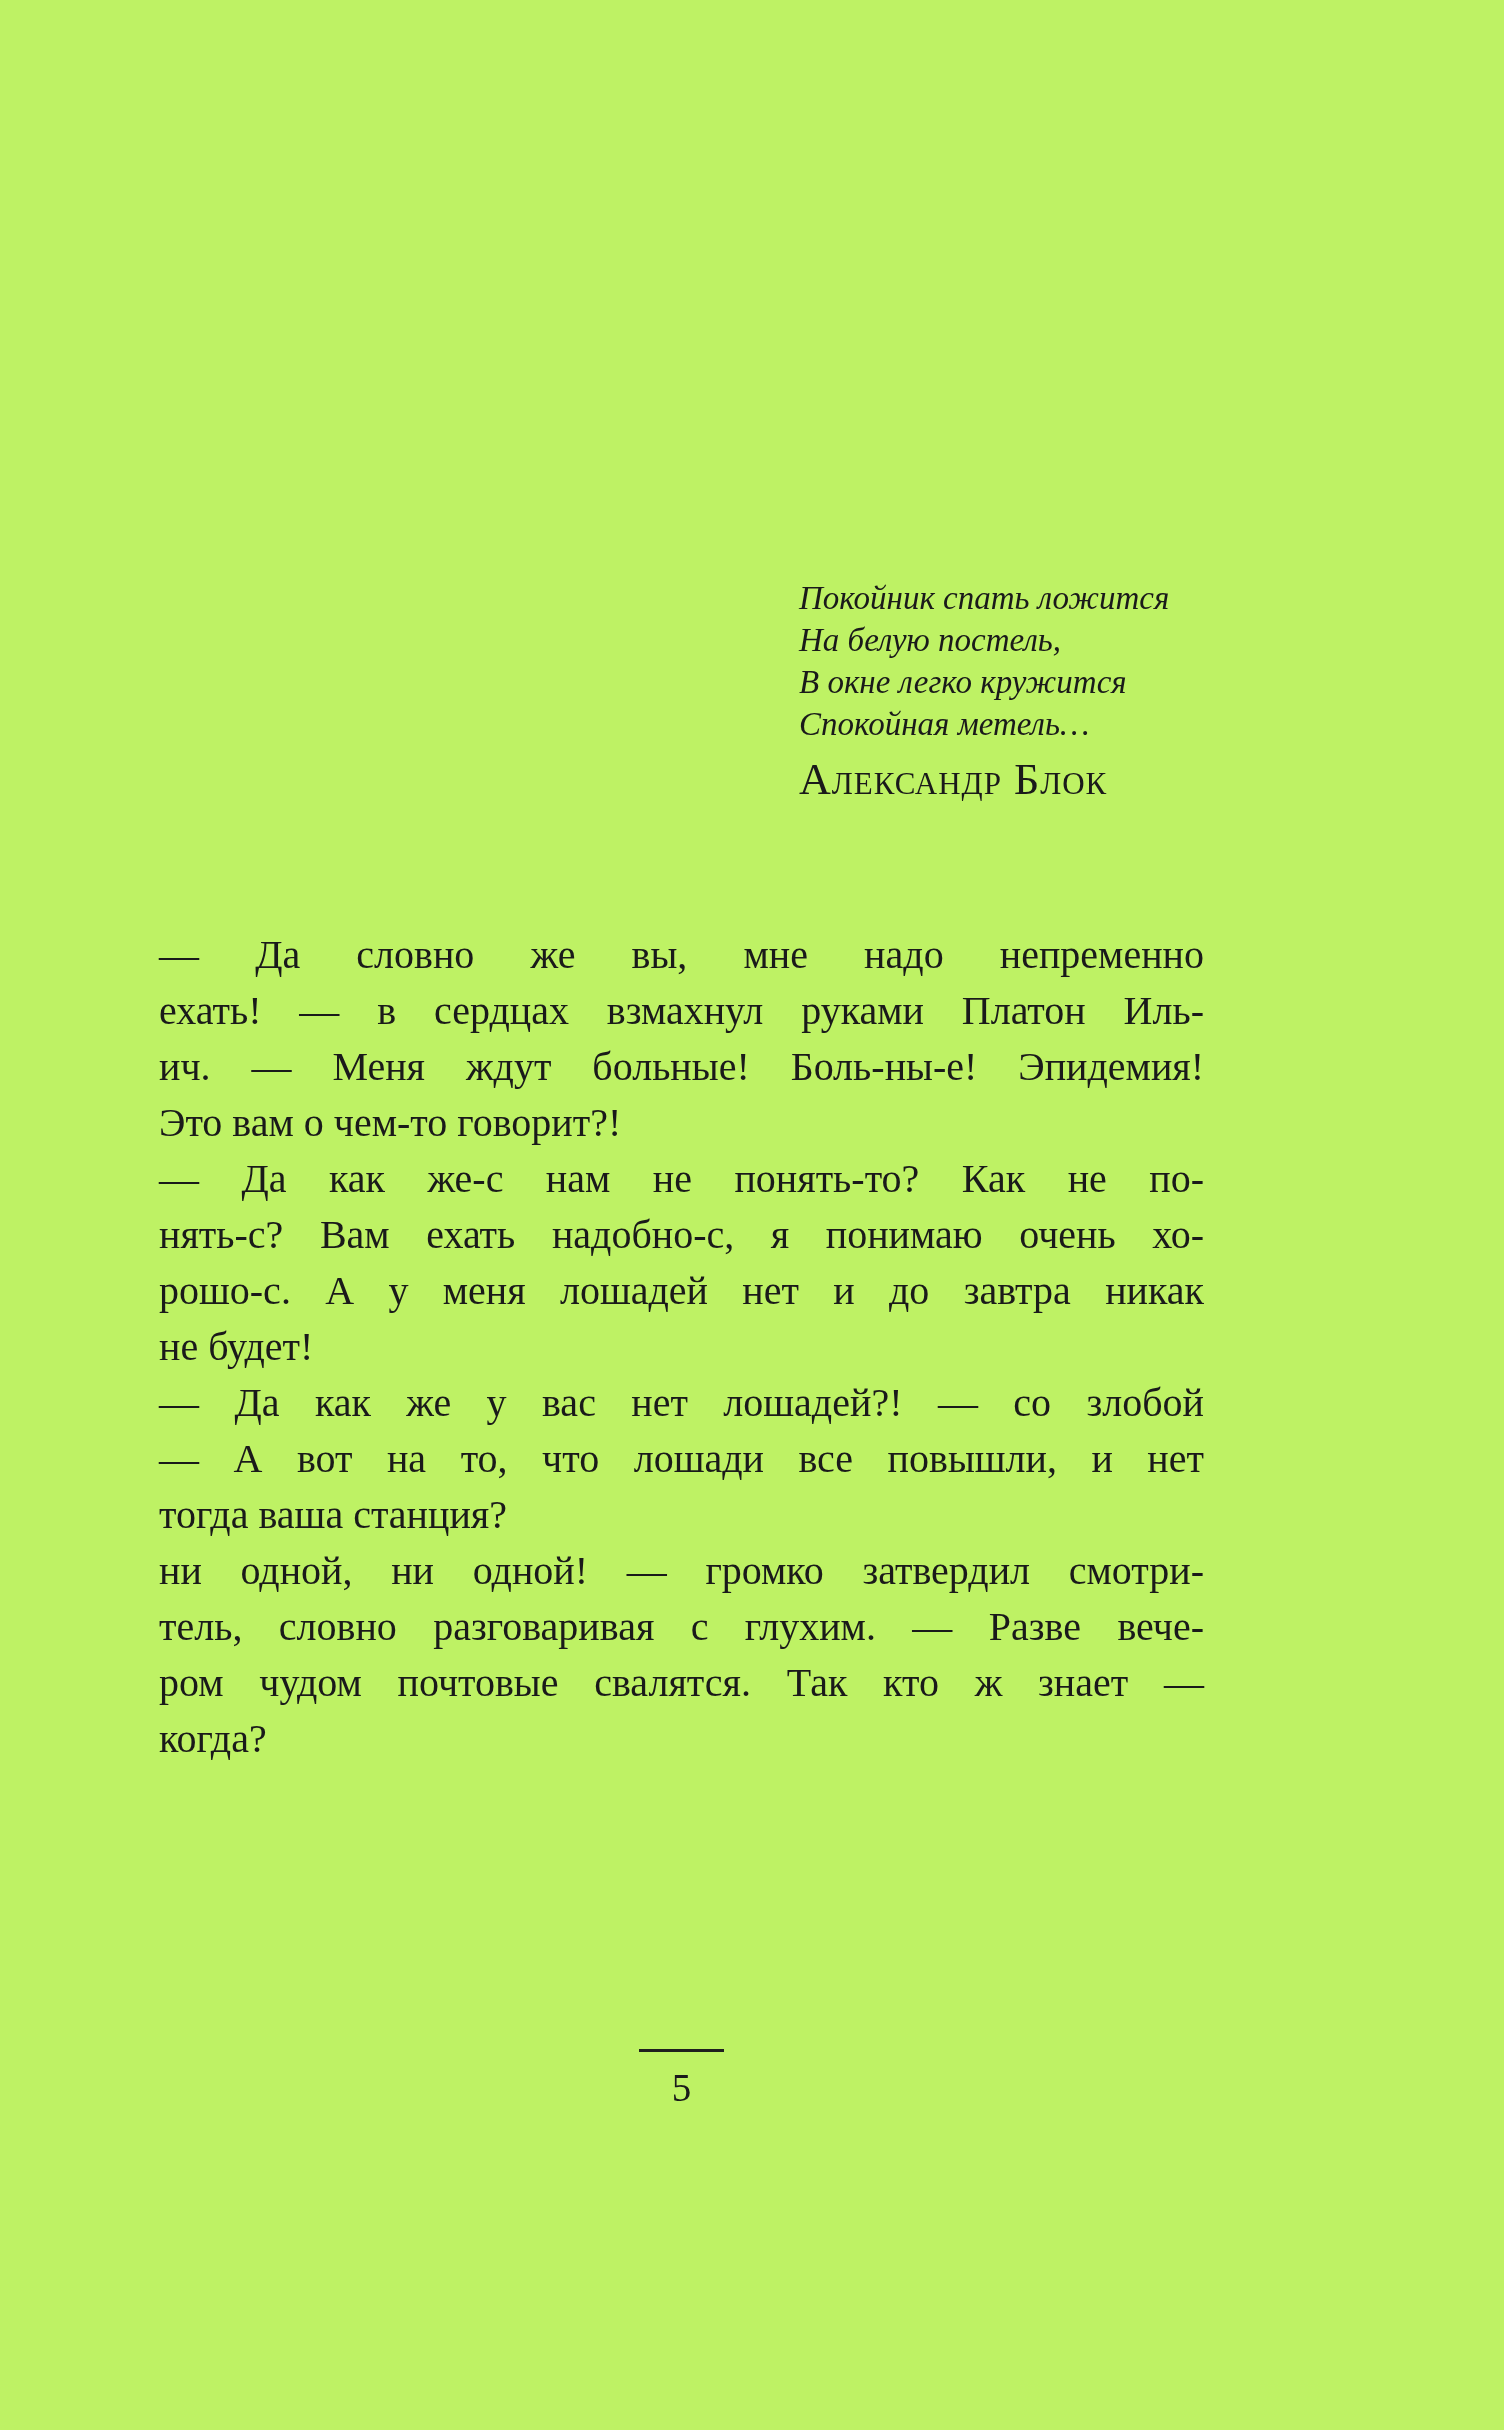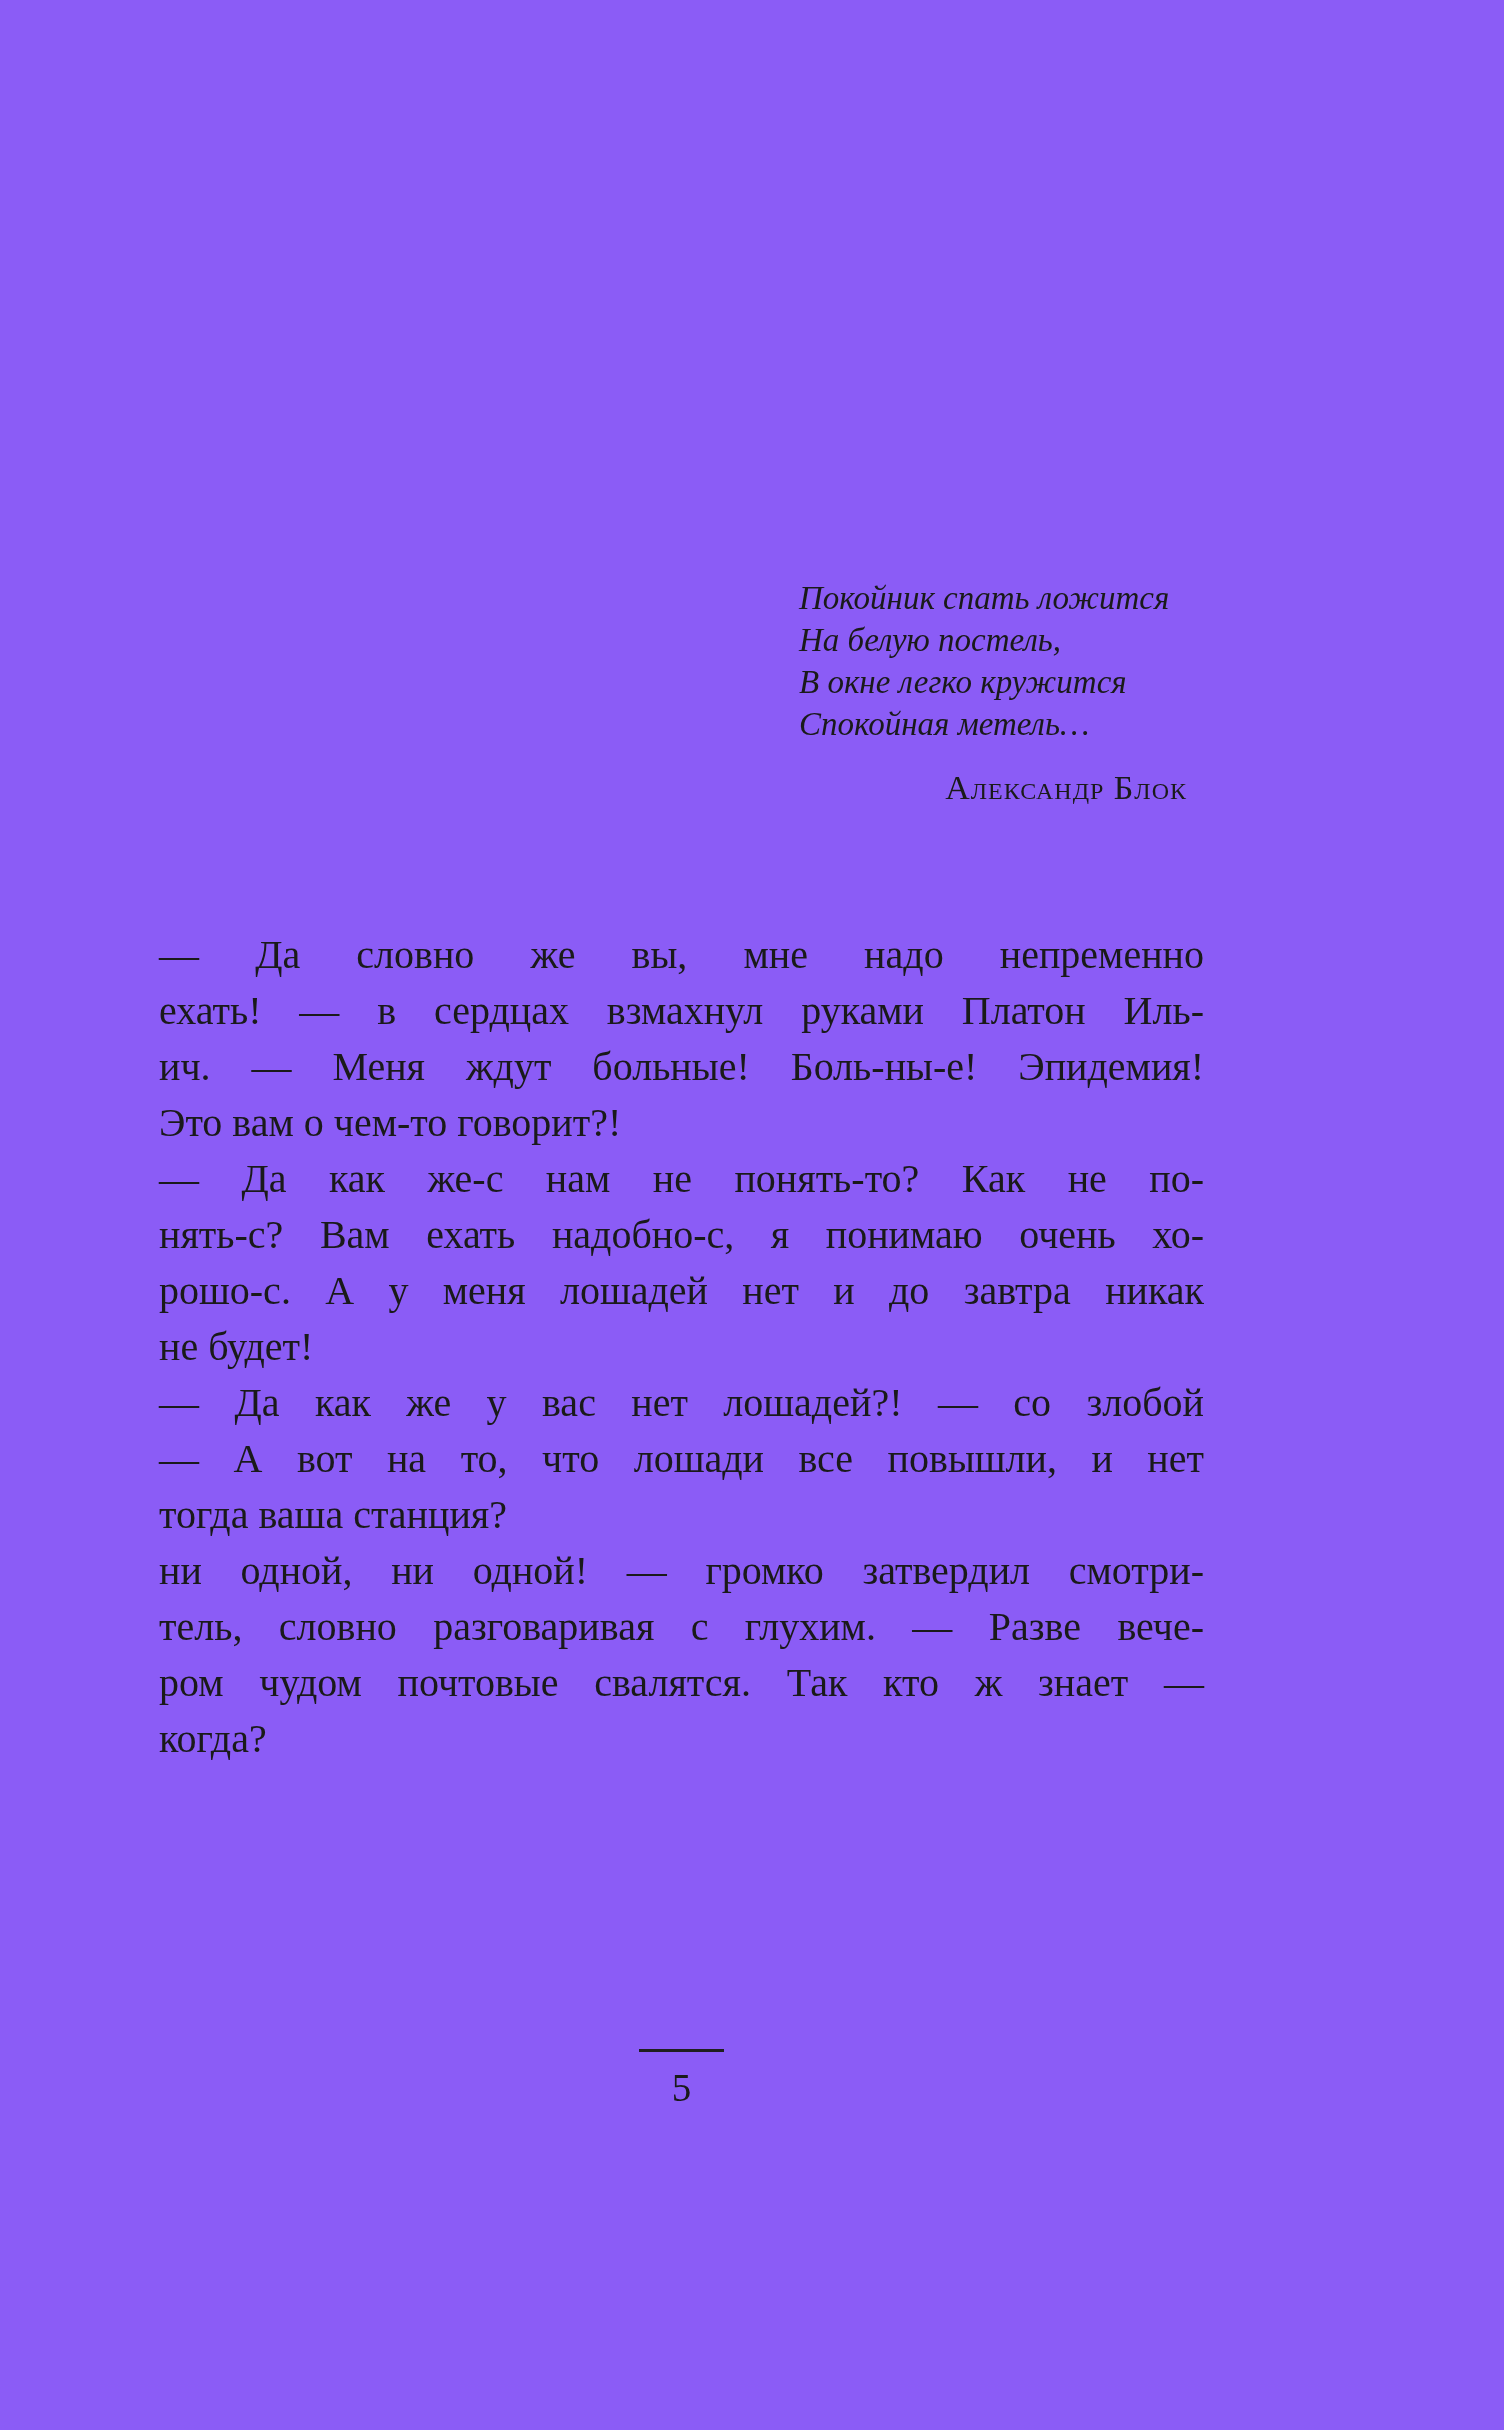--- a/index.html
+++ b/index.html
@@ -4,48 +4,48 @@
 <style>
   html, body {
     margin: 0;
     padding: 0;
     background: #ffffff;
   }
   .page {
     position: relative;
     width: 1505px;
     height: 2431px;
-    background: #8b5cf6;
+    background: #bef264;
     color: #1a1a1a;
     font-family: "Liberation Serif", serif;
     overflow: hidden;
   }
 
   
   .epigraph {
     position: absolute;
     left: 799px;
     top: 577px;
     width: 388px;
   }
   .epigraph .poem {
     font-style: italic;
     font-size: 33px;
     line-height: 42px;
     white-space: pre;
     text-align: left;
   }
   .epigraph .attribution {
-    margin-top: 22px;
+    margin-top: 14px;
     font-style: normal;
     font-variant: small-caps;
-    font-size: 34px;
+    font-size: 44px;
     line-height: 42px;
     letter-spacing: 1px;
-    text-align: right;
+    text-align: left;
   }
 
   
   .body-text {
     position: absolute;
     left: 159px;
     top: 927px;
     width: 1045px;
     font-size: 40px;
   }

